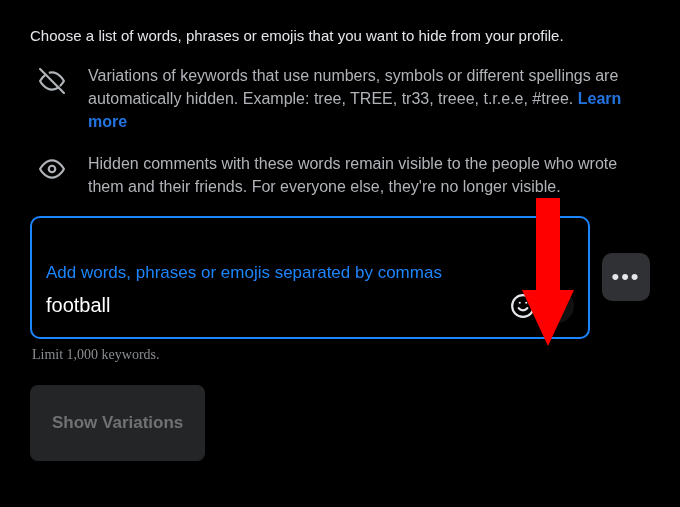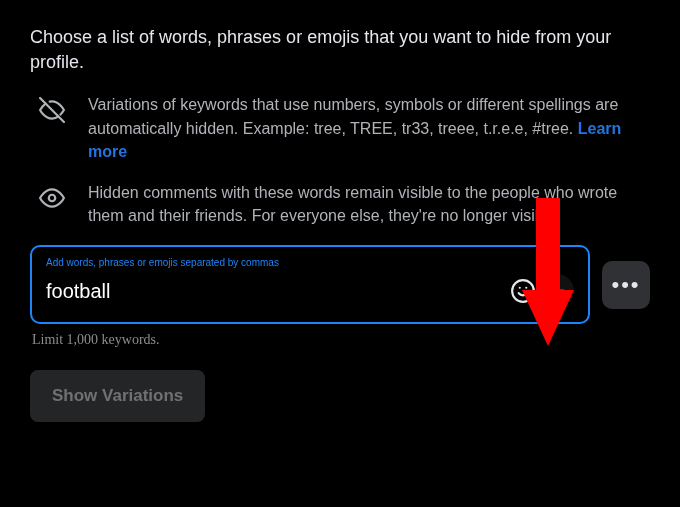--- a/index.html
+++ b/index.html
@@ -7,21 +7,21 @@
     background: #000;
     color: #e4e6eb;
     font-family: -apple-system, BlinkMacSystemFont, "Segoe UI", Helvetica, Arial, sans-serif;
     width: 680px;
     height: 507px;
     padding: 25px 30px;
     overflow: hidden;
     position: relative;
   }
   .intro {
-    font-size: 18px;
+    font-size: 15px;
     line-height: 1.4;
     margin-bottom: 18px;
     color: #e4e6eb;
   }
   .info-row {
     display: flex;
     align-items: flex-start;
     gap: 22px;
     margin-bottom: 18px;
     padding-left: 8px;
@@ -53,22 +53,23 @@
   .input-box {
     flex: 1;
     border: 2px solid #1d85fc;
     border-radius: 10px;
     padding: 10px 14px 14px 14px;
     background: #000;
     position: relative;
   }
   .input-label {
     color: #1d85fc;
-    font-size: 10px;
+    font-size: 17px;
     margin-bottom: 6px;
+    margin-top: 35px;
   }
   .input-line {
     display: flex;
     align-items: center;
   }
   .input-field {
     flex: 1;
     background: transparent;
     border: none;
     outline: none;
@@ -109,21 +110,21 @@
     margin-left: 2px;
     font-family: Liberation Serif, serif;
   }
   .show-var {
     margin-top: 22px;
     display: inline-block;
     background: #242526;
     color: #6f7275;
     font-size: 17px;
     font-weight: 600;
-    padding: 16px 22px;
+    padding: 28px 22px;
     border-radius: 8px;
     cursor: default;
   }
   
   .arrow {
     position: absolute;
     left: 522px;
     top: 198px;
     width: 52px;
     height: 148px;

